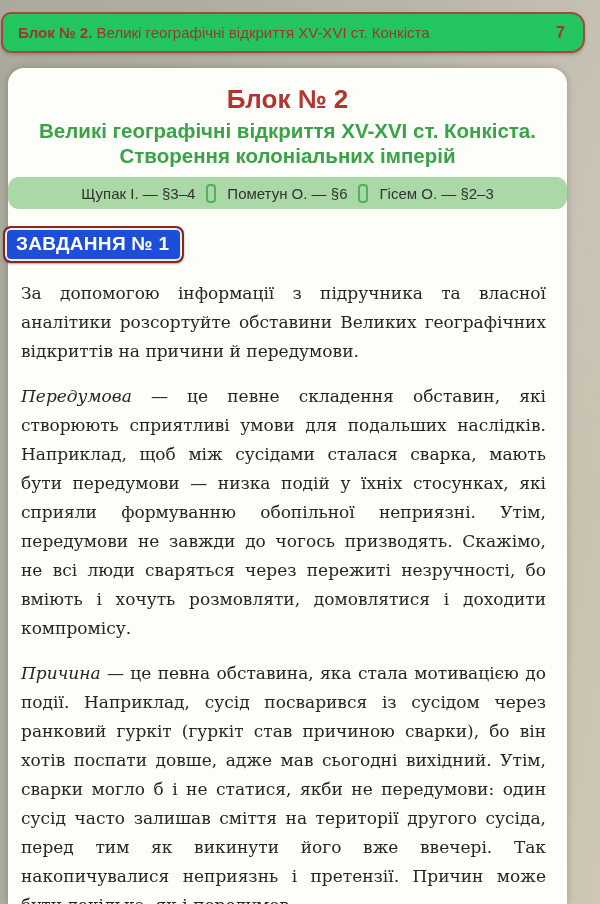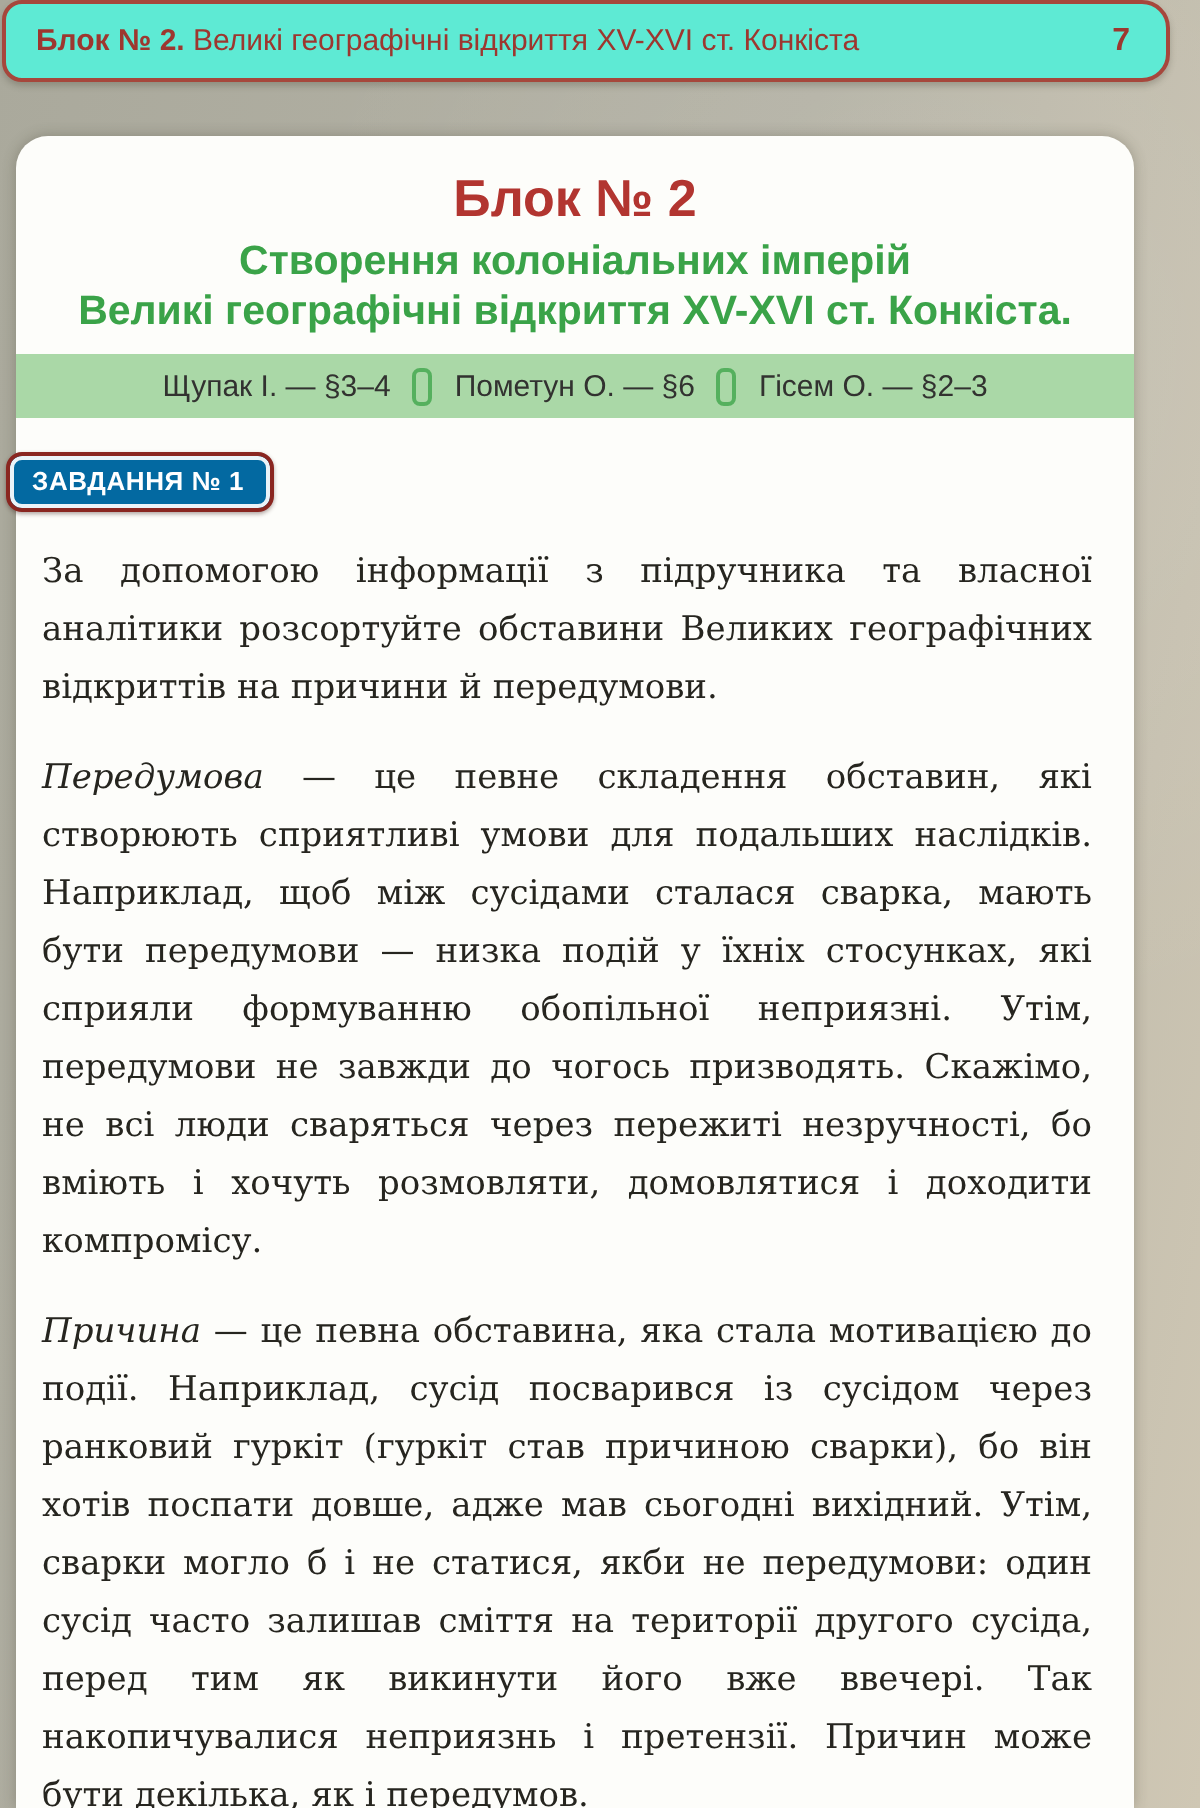--- a/index.html
+++ b/index.html
@@ -8,23 +8,23 @@
     position: relative;
     overflow: hidden;
     background:
       radial-gradient(circle at 80% 20%, rgba(255,255,255,0.10), rgba(255,255,255,0) 40%),
       linear-gradient(100deg, #aaa99c 0%, #b4b2a5 55%, #cfc7b4 100%);
     font-family: "Liberation Sans", sans-serif;
   }
 
   
   .header-bar {
-    position: absolute; top: 0; left: 1px; width: 584px; height: 41px;
+    position: absolute; top: 12px; left: 1px; width: 584px; height: 41px;
     box-sizing: border-box;
-    background: #5eead4;
+    background: #22c55e;
     border: 2px solid #a6473c;
     border-radius: 10px 14px 14px 10px;
     display: flex; align-items: center;
     padding: 0 18px 0 15px;
     box-shadow: 0 2px 3px rgba(60,55,40,0.25);
   }
   .header-title { color: #9d372f; font-size: 15px; white-space: nowrap; }
   .header-title .block-label { font-weight: bold; }
   .header-page-number {
     margin-left: auto; color: #9d372f; font-weight: bold; font-size: 16px;
@@ -48,38 +48,38 @@
     text-align: center;
     color: #3aa348; font-weight: bold; font-size: 20.5px; line-height: 25px;
   }
 
   .ref-band {
     margin-top: 9px;
     height: 32px;
     background: #aad8a7;
     display: flex; align-items: center; justify-content: center;
     gap: 11px;
-    font-size: 15px; color: #323230;
+    font-size: 15px; color: #323230; border-radius: 11px;
   }
   .ref-separator {
     width: 6px; height: 15px;
     border: 2px solid #55b05e; border-radius: 4px;
     background: transparent;
     display: inline-block;
   }
 
   .task-badge {
     display: inline-block;
     margin: 17px 0 0 -5px;
-    background: #0369a1;
+    background: #1d4ed8;
     border: 2px solid #8a2620;
     border-radius: 8px;
     box-shadow: inset 0 0 0 2px rgba(255,255,255,0.92), 0 1px 2px rgba(60,30,25,0.4);
     padding: 5px 13px 6px 11px;
-    color: #ffffff; font-weight: bold; font-size: 13px; letter-spacing: 0.3px;
+    color: #ffffff; font-weight: bold; font-size: 19px; letter-spacing: 0.3px;
   }
 
   .body-text {
     margin-top: 11px;
     padding: 0 21px 0 13px;
     font-family: "DejaVu Serif", serif;
     font-size: 17px; line-height: 29px;
     color: #26251f;
     text-align: justify;
   }
@@ -95,22 +95,22 @@
     <span>Великі географічні відкриття XV-XVI ст. Конкіста</span>
   </div>
   <div class="header-page-number">7</div>
 </div>
 
 <div class="page-card">
 
   <div class="block-title">Блок № 2</div>
 
   <div class="subtitle">
+    <div>Великі географічні відкриття XV-XVI ст. Конкіста.</div>
     <div>Створення колоніальних імперій</div>
-    <div>Великі географічні відкриття XV-XVI ст. Конкіста.</div>
   </div>
 
   <div class="ref-band">
     <span>Щупак І. — §3–4</span>
     <span class="ref-separator"></span>
     <span>Пометун О. — §6</span>
     <span class="ref-separator"></span>
     <span>Гісем О. — §2–3</span>
   </div>
 

